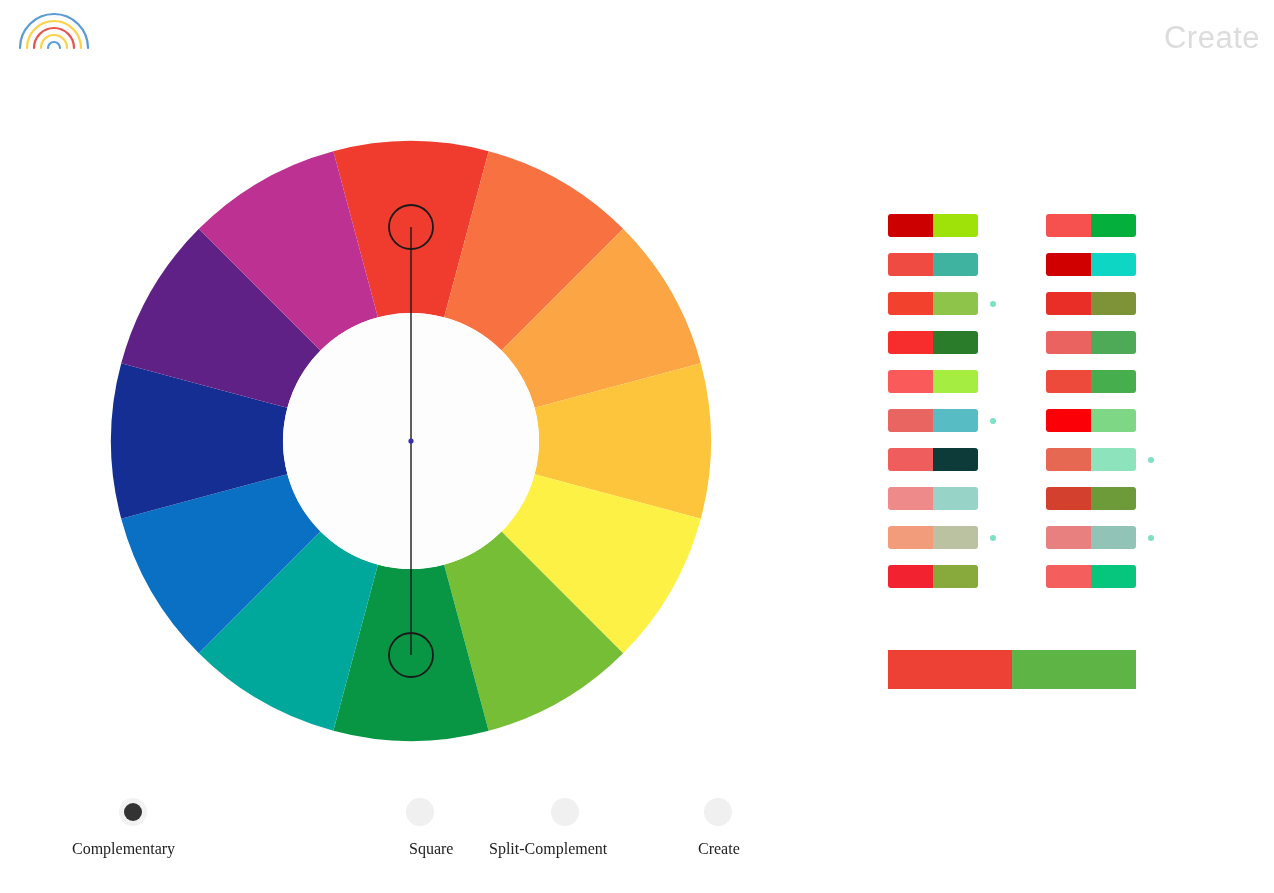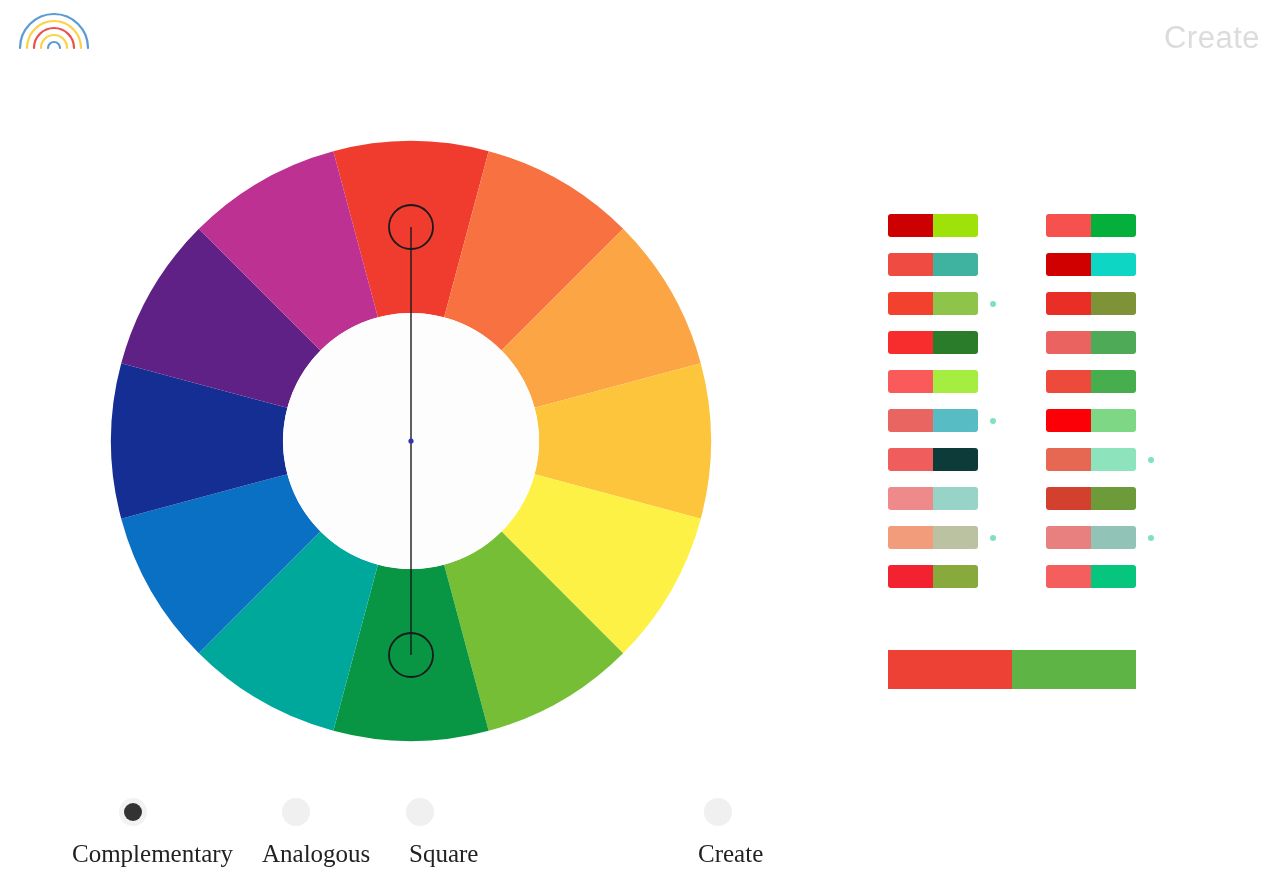--- a/index.html
+++ b/index.html
@@ -125,21 +125,21 @@
   .harmony-radio.selected { background: #f2f2f2; }
   .harmony-radio .inner {
     width: 18px; height: 18px;
     border-radius: 50%;
     background: transparent;
   }
   .harmony-radio.selected .inner { background: #333333; }
   .harmony-label {
     margin-top: 14px;
     font-family: "Liberation Serif", serif;
-    font-size: 25px;
+    font-size: 16px;
     color: #222222;
     white-space: nowrap;
   }
 </style>
 </head>
 <body>
 
 <div id="app">
 
   <div class="header">
@@ -292,32 +292,32 @@
     <div class="result-half b" id="result-secondary" style="background: rgb(95, 180, 70);"></div>
   </div>
 
   <div class="harmony-bar" id="harmony-bar">
       <div class="harmony-item" style="left: 72px;">
         <div class="harmony-radio selected" style="margin-left: 47px;">
           <div class="inner"></div>
         </div>
         <div class="harmony-label">Complementary</div>
       </div>
-      <div class="harmony-item" style="left: 262px;">
-        <div class="harmony-radio" style="margin-left: 20px;">
-          <div class="inner"></div>
-        </div>
-        <div class="harmony-label">Analogous</div>
-      </div>
       <div class="harmony-item" style="left: 409px;">
         <div class="harmony-radio" style="margin-left: -3px;">
           <div class="inner"></div>
         </div>
         <div class="harmony-label">Square</div>
       </div>
+      <div class="harmony-item" style="left: 489px;">
+        <div class="harmony-radio" style="margin-left: 62px;">
+          <div class="inner"></div>
+        </div>
+        <div class="harmony-label">Split-Complement</div>
+      </div>
       <div class="harmony-item" style="left: 698px;">
         <div class="harmony-radio" style="margin-left: 6px;">
           <div class="inner"></div>
         </div>
         <div class="harmony-label">Create</div>
       </div>
     </div>
 
 </div>
 

